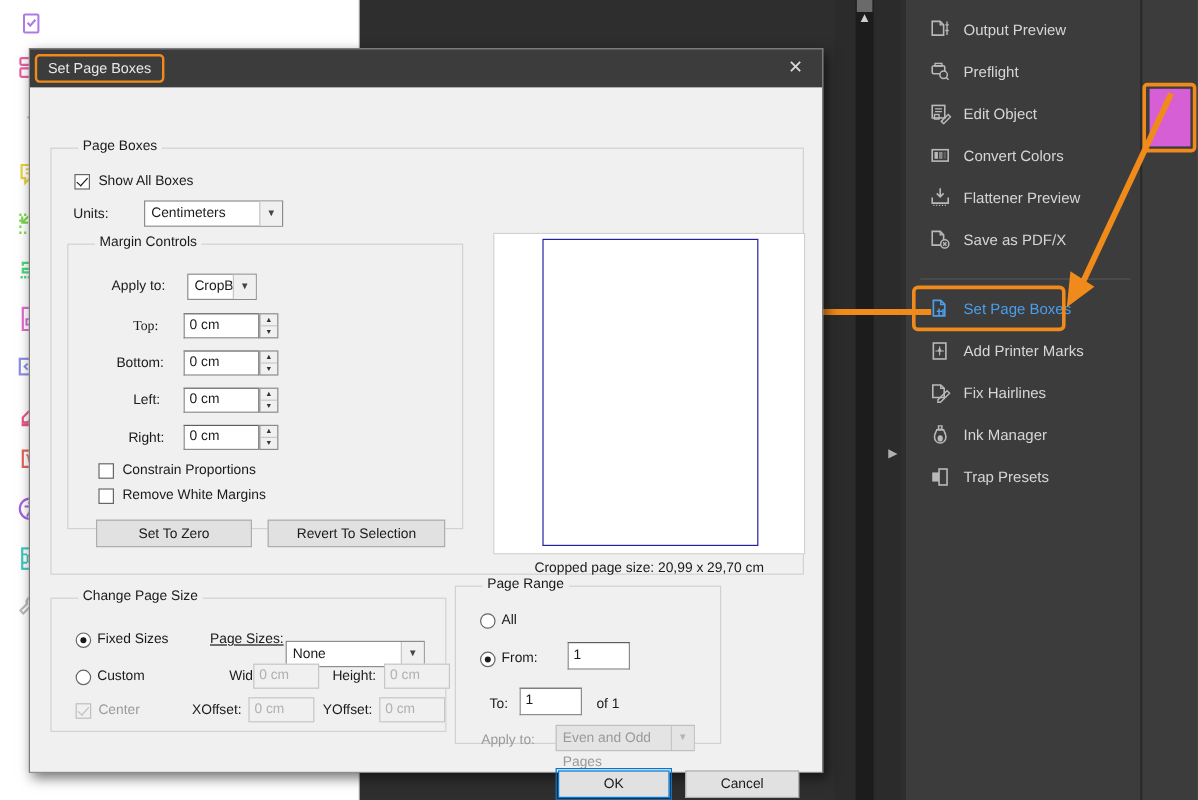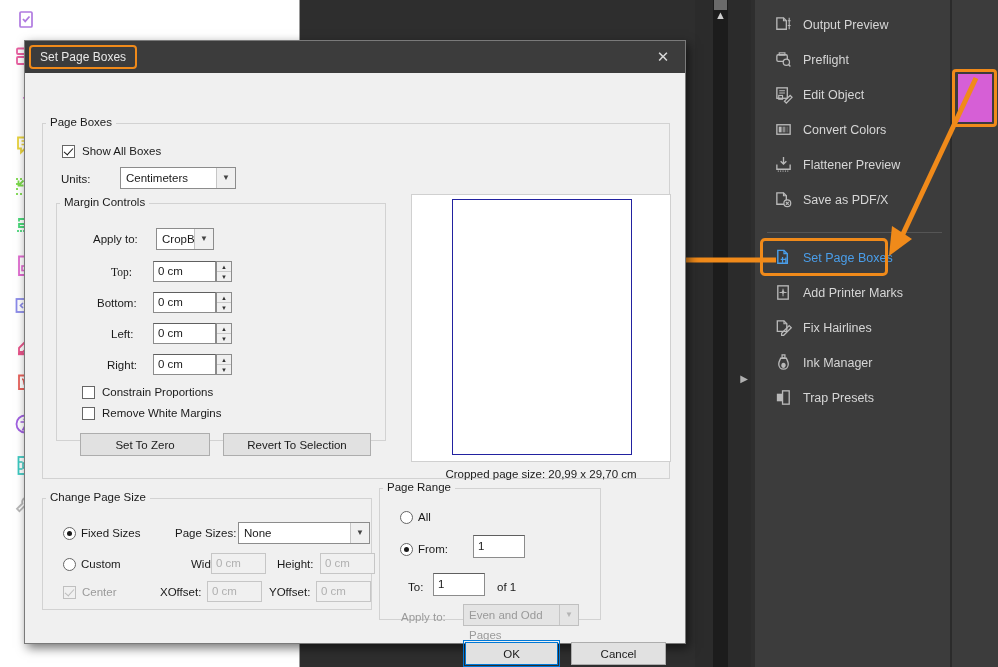--- a/index.html
+++ b/index.html
@@ -127,21 +127,21 @@
     background:#f0f0f0;
   }
 
   
   .group {
     position:absolute;
     border:1px solid #d2d2d2;
     background:transparent;
   }
   .group > .group-title {
-    position:absolute; top:-8px; left:3px;
+    position:absolute; top:-8px; left:22px;
     background:#f0f0f0; padding:0 4px;
     font-size:11.5px; color:#1a1a1a;
   }
 
   .lbl { position:absolute; font-size:11.5px; color:#1a1a1a; white-space:nowrap; }
   .lbl.disabled { color:#9a9a9a; }
 
   
   .cb { position:absolute; width:13px; height:13px;
         border:1px solid #666; background:#fff; }
@@ -549,22 +549,22 @@
       <div id="preview-page"></div>
     </div>
     <div id="cropped-size-text">Cropped page size: 20,99 x 29,70 cm</div>
 
     <div class="group" style="left:17px; top:425px; width:330px; height:112px;">
       <span class="group-title">Change Page Size</span>
     </div>
 
     <div class="rb checked" style="left:38px; top:454px;"></div>
     <span class="lbl" style="left:56px; top:454px;">Fixed Sizes</span>
-    <span class="lbl" style="left:150px; top:454px;">Page Sizes:</span>
-    <div class="combo" style="left:213px; top:449px; width:132px;">
+    <span class="lbl" style="left:150px; top:454px;text-decoration:underline;">Page Sizes:</span>
+    <div class="combo" style="left:213px; top:461px; width:116px;">
       <span>None</span>
       <span class="cbtn">▼</span>
     </div>
 
     <div class="rb" style="left:38px; top:485px;"></div>
     <span class="lbl" style="left:56px; top:485px;">Custom</span>
     <span class="lbl" style="left:142px; top:485px;margin-left:24px;">Width:</span>
     <div class="tf disabled" style="left:186px; top:480px; width:55px;">0 cm</div>
     <span class="lbl" style="left:252px; top:485px;">Height:</span>
     <div class="tf disabled" style="left:295px; top:480px; width:55px;">0 cm</div>

